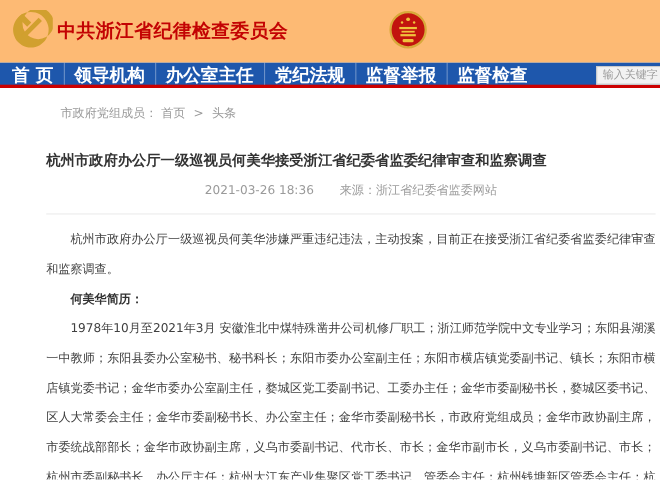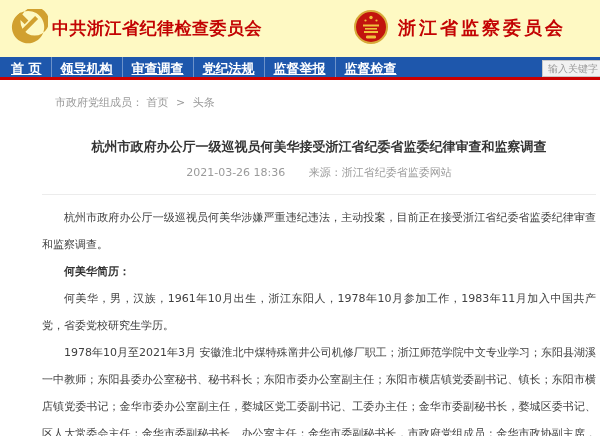--- a/index.html
+++ b/index.html
@@ -1,47 +1,47 @@
 <!DOCTYPE html>
 <html><head>
 <meta charset="utf-8">
 <style>
   * { margin:0; padding:0; box-sizing:border-box; }
   html,body { width:600px; height:436px; overflow:hidden; background:#fff;
     font-family:"DejaVu Sans","Liberation Sans",sans-serif; }
 
   
-  .site-header { position:relative; height:57px; background:#fef9c3; }
+  .site-header { position:relative; height:57px; background:#fdba74; }
   .brand { position:absolute; top:8px; display:flex; align-items:center; }
   .brand-left { left:10px; }
   .brand-right { left:352px; }
   .emblem { width:38px; height:40px; display:flex; align-items:center; justify-content:center; }
   .brand-title { color:#c30303; font-weight:bold; white-space:nowrap; }
   .brand-left .brand-title { font-size:17px; margin-left:4px; letter-spacing:0.5px; }
   .brand-right .brand-title { font-size:18px; margin-left:8px; letter-spacing:3px; }
 
   
   .nav { position:relative; height:23px; background:#1e57ac; border-bottom:3px solid #cc0000;
     display:flex; align-items:stretch; }
-  .nav-item { color:#ffffff; font-weight:bold; font-size:13px; line-height:23px;
-    padding:0 9px; border-left:1px solid rgba(255,255,255,0.35); white-space:nowrap; cursor:pointer;text-decoration:underline; }
+  .nav-item { color:#ffffff; font-weight:bold; font-size:16px; line-height:23px;
+    padding:0 9px; border-left:1px solid rgba(255,255,255,0.35); white-space:nowrap; cursor:pointer; }
   .nav-item:first-child { border-left:none; margin-left:2px; }
   .search-input { position:absolute; right:-26px; top:3px; width:84px; height:17px;
     background:#f2f2f2; border:1px solid #c9c9c9; font-size:10px; color:#999; padding:0 5px;
     font-family:"DejaVu Sans","Liberation Sans",sans-serif; }
   .search-input::placeholder { color:#9a9a9a; }
 
   
   .breadcrumb { margin:15px 0 0 55px; font-size:11px; color:#999; }
   .breadcrumb a { color:#999; text-decoration:none; cursor:pointer; }
   .crumb-sep { margin:0 4px; }
 
   
   .article { margin:0 4px 0 42px; }
-  .article-title { margin-top:27px; text-align:center; font-size:13px; font-weight:bold;
+  .article-title { margin-top:27px; font-size:13px; font-weight:bold;
     color:#333; line-height:20px; }
   .article-meta { margin-top:8px; text-align:center; font-size:11px; color:#9a9a9a; }
   .article-meta .src-label { margin-left:20px; }
   .article-rule { margin-top:14px; border-bottom:1px solid #ececec; height:0; }
   .article-body { padding-top:9px; }
   .article-body p { font-size:11px; color:#404040; line-height:27px;
     text-indent:2em; text-align:justify; }
   .article-body p.bold { font-weight:bold; color:#333; }
 </style>
 </head>
@@ -65,28 +65,27 @@
         <circle cx="19" cy="18" r="16" fill="none" stroke="#d8a93a" stroke-width="2"></circle>
         <circle cx="19" cy="8.5" r="1.7" fill="#f0c23c"></circle>
         <circle cx="13.5" cy="11.5" r="1.1" fill="#f0c23c"></circle>
         <circle cx="24.5" cy="11.5" r="1.1" fill="#f0c23c"></circle>
         <rect x="11" y="15.5" width="16" height="2" fill="#f0c23c"></rect>
         <rect x="13" y="19" width="12" height="1.6" fill="#f0c23c"></rect>
         <rect x="12" y="22" width="14" height="2" fill="#f0c23c"></rect>
         <rect x="14" y="26.5" width="10" height="3" rx="1.2" fill="#f0c23c"></rect>
       </svg>
     </span>
-    <span class="brand-title">浙江省监察委员会</span>
   </div>
 </div>
 
 <div class="nav">
   <span class="nav-item">首 页</span>
   <span class="nav-item">领导机构</span>
-  <span class="nav-item">审查调查</span>
+  <span class="nav-item">办公室主任</span>
   <span class="nav-item">党纪法规</span>
   <span class="nav-item">监督举报</span>
   <span class="nav-item">监督检查</span>
   <input class="search-input" type="text" placeholder="输入关键字" style="">
 </div>
 
 <div class="breadcrumb">
   <span>市政府党组成员：</span>
   <a>首页</a>
   <span class="crumb-sep">&gt;</span>
@@ -96,16 +95,15 @@
 <div class="article">
   <div class="article-title">杭州市政府办公厅一级巡视员何美华接受浙江省纪委省监委纪律审查和监察调查</div>
   <div class="article-meta">
     <span>2021-03-26 18:36</span>
     <span class="src-label">来源：</span><span>浙江省纪委省监委网站</span>
   </div>
   <div class="article-rule"></div>
   <div class="article-body">
     <p>杭州市政府办公厅一级巡视员何美华涉嫌严重违纪违法，主动投案，目前正在接受浙江省纪委省监委纪律审查和监察调查。</p>
     <p class="bold">何美华简历：</p>
-    <p>何美华，男，汉族，1961年10月出生，浙江东阳人，1978年10月参加工作，1983年11月加入中国共产党，省委党校研究生学历。</p>
     <p>1978年10月至2021年3月 安徽淮北中煤特殊凿井公司机修厂职工；浙江师范学院中文专业学习；东阳县湖溪一中教师；东阳县委办公室秘书、秘书科长；东阳市委办公室副主任；东阳市横店镇党委副书记、镇长；东阳市横店镇党委书记；金华市委办公室副主任，婺城区党工委副书记、工委办主任；金华市委副秘书长，婺城区委书记、区人大常委会主任；金华市委副秘书长、办公室主任；金华市委副秘书长，市政府党组成员；金华市政协副主席，市委统战部部长；金华市政协副主席，义乌市委副书记、代市长、市长；金华市副市长，义乌市委副书记、市长；杭州市委副秘书长、办公厅主任；杭州大江东产业集聚区党工委书记、管委会主任；杭州钱塘新区管委会主任；杭州市政府办公厅一级巡视员。</p>
   </div>
 </div>
 
 </body></html>

